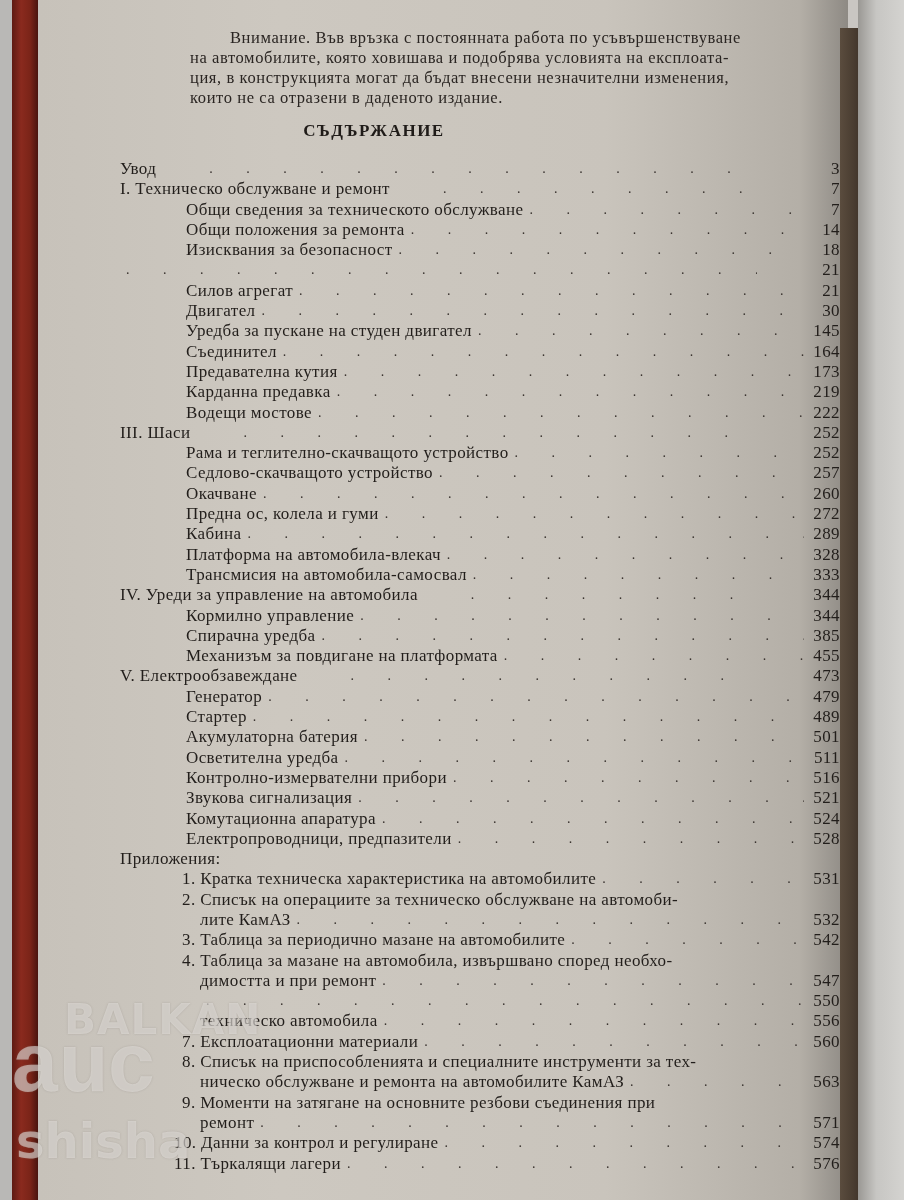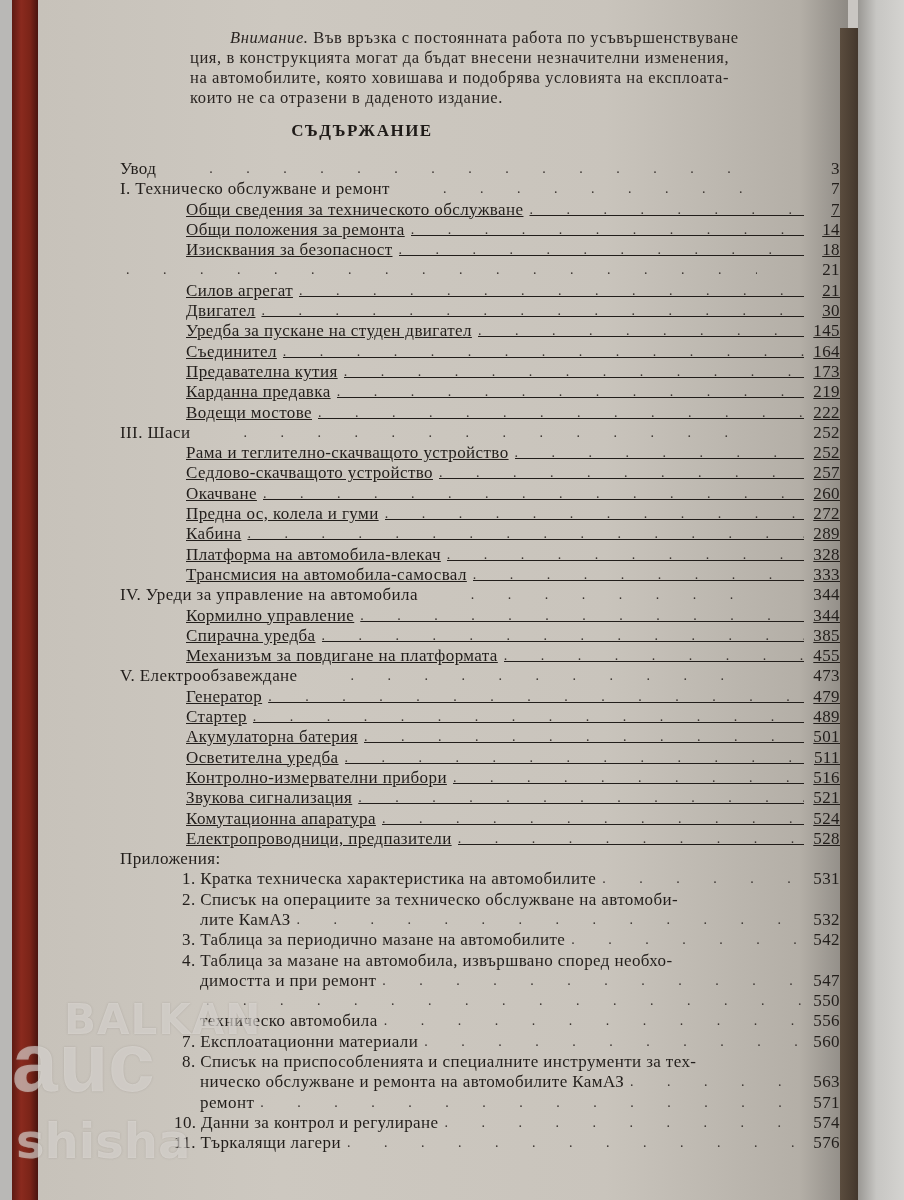--- a/index.html
+++ b/index.html
@@ -25,41 +25,41 @@
     position: absolute; left: 858px; top: 0; width: 46px; height: 1200px;
     background: linear-gradient(90deg, #9a9894 0%, #c7c6c3 40%, #d4d3d0 100%);
   }
   .notice {
     position: absolute; left: 190px; top: 28px; width: 620px;
     font-size: 16.5px; line-height: 20px; color: #2a2522;
     letter-spacing: 0.6px;
   }
   .notice .line { white-space: nowrap; }
   .notice .l1 { padding-left: 40px; }
-  .notice .lbl { font-style: italic; }
+  .notice .lbl { }
   .title {
     position: absolute; left: 0; width: 724px; top: 121px; text-align: center;
-    font-weight: bold; font-size: 17px; letter-spacing: 1.5px; color: #1f1b18;
+    font-weight: bold; font-size: 17px; letter-spacing: 1.5px; color: #1f1b18; padding-left: 12px;
   }
   .toc {
     position: absolute; left: 120px; top: 159px; width: 720px;
     color: #221e1b;
   }
   .row {
     position: relative; display: flex; align-items: flex-end;
     font-size: 17px; line-height: 20.3px; letter-spacing: 0.4px;
   }
   .row .t { white-space: nowrap; }
   .row .dots {
     flex: 1; overflow: hidden; white-space: nowrap; color: #3a3430;
     margin: 0 6px; letter-spacing: 15px; font-size: 14px;
   }
   .row .pg { width: 30px; text-align: right; white-space: nowrap; }
   .lvl0 { padding-left: 0; gap: 47px; }
-  .lvl1 { padding-left: 66px; text-decoration: underline; }
+  .lvl1 { padding-left: 66px; }
   .app-item { position: relative; font-size: 17px; line-height: 20.3px; letter-spacing: 0.4px; }
   .watermark {
     position: absolute; left: 10px; top: 995px; pointer-events: none;
     font-family: "DejaVu Sans", sans-serif; font-weight: bold;
     color: rgba(235,232,228,0.55);
     text-shadow: 0 0 2px rgba(120,115,110,0.35);
   }
   .wm1 { position: absolute; left: 6px; top: 0; font-size: 42px; letter-spacing: 1px; margin-left: 48px; }
   .wm2 { position: absolute; left: 0; top: 26px; font-size: 84px; letter-spacing: -2px; font-family: Liberation Mono, monospace; }
   .wm3 { position: absolute; left: 6px; top: 118px; font-size: 48px; letter-spacing: 0; }
@@ -68,22 +68,22 @@
 <body>
 
 <div class="bg-left"></div>
 <div class="red-edge"></div>
 <div class="page"></div>
 <div class="spine"></div>
 <div class="bg-right"></div>
 
 <div class="notice">
   <div class="line l1"><span class="lbl">Внимание.</span> <span>Във връзка с постоянната работа по усъвършенствуване</span></div>
+  <div class="line">на автомобилите, която ховишава и подобрява условията на експлоата-</div>
   <div class="line">ция, в конструкцията могат да бъдат внесени незначителни изменения,</div>
-  <div class="line">на автомобилите, която ховишава и подобрява условията на експлоата-</div>
   <div class="line">които не са отразени в даденото издание.</div>
 </div>
 
 <div class="title">СЪДЪРЖАНИЕ</div>
 
 <div class="toc" id="toc">
     <div class="row lvl0">
       <span class="t">Увод</span>
       <span class="dots">. . . . . . . . . . . . . . . . . . . . . . . . . . . . . . . . . . . . . . . .</span>
       <span class="pg">3</span>
@@ -313,20 +313,23 @@
       <div class="row" style="padding-left:62px">
         <span class="t"><span>8.</span> <span>Списък на приспособленията и специалните инструменти за тех-</span></span>
       </div>
       <div class="row" style="padding-left:80px">
         <span class="t">ническо обслужване и ремонта на автомобилите КамАЗ</span>
         <span class="dots">. . . . . . . . . . . . . . . . . . . . . . . . . . . . . . . . . . . . . . . .</span>
         <span class="pg">563</span>
       </div>
     </div>
     <div class="app-item">
+      <div class="row" style="padding-left:62px">
+        <span class="t"><span>9.</span> <span>Моменти на затягане на основните резбови съединения при</span></span>
+      </div>
       <div class="row" style="padding-left:80px">
         <span class="t">ремонт</span>
         <span class="dots">. . . . . . . . . . . . . . . . . . . . . . . . . . . . . . . . . . . . . . . .</span>
         <span class="pg">571</span>
       </div>
     </div>
     <div class="app-item">
       <div class="row" style="padding-left:54px">
         <span class="t"><span>10.</span> <span>Данни за контрол и регулиране</span></span>
         <span class="dots">. . . . . . . . . . . . . . . . . . . . . . . . . . . . . . . . . . . . . . . .</span>

